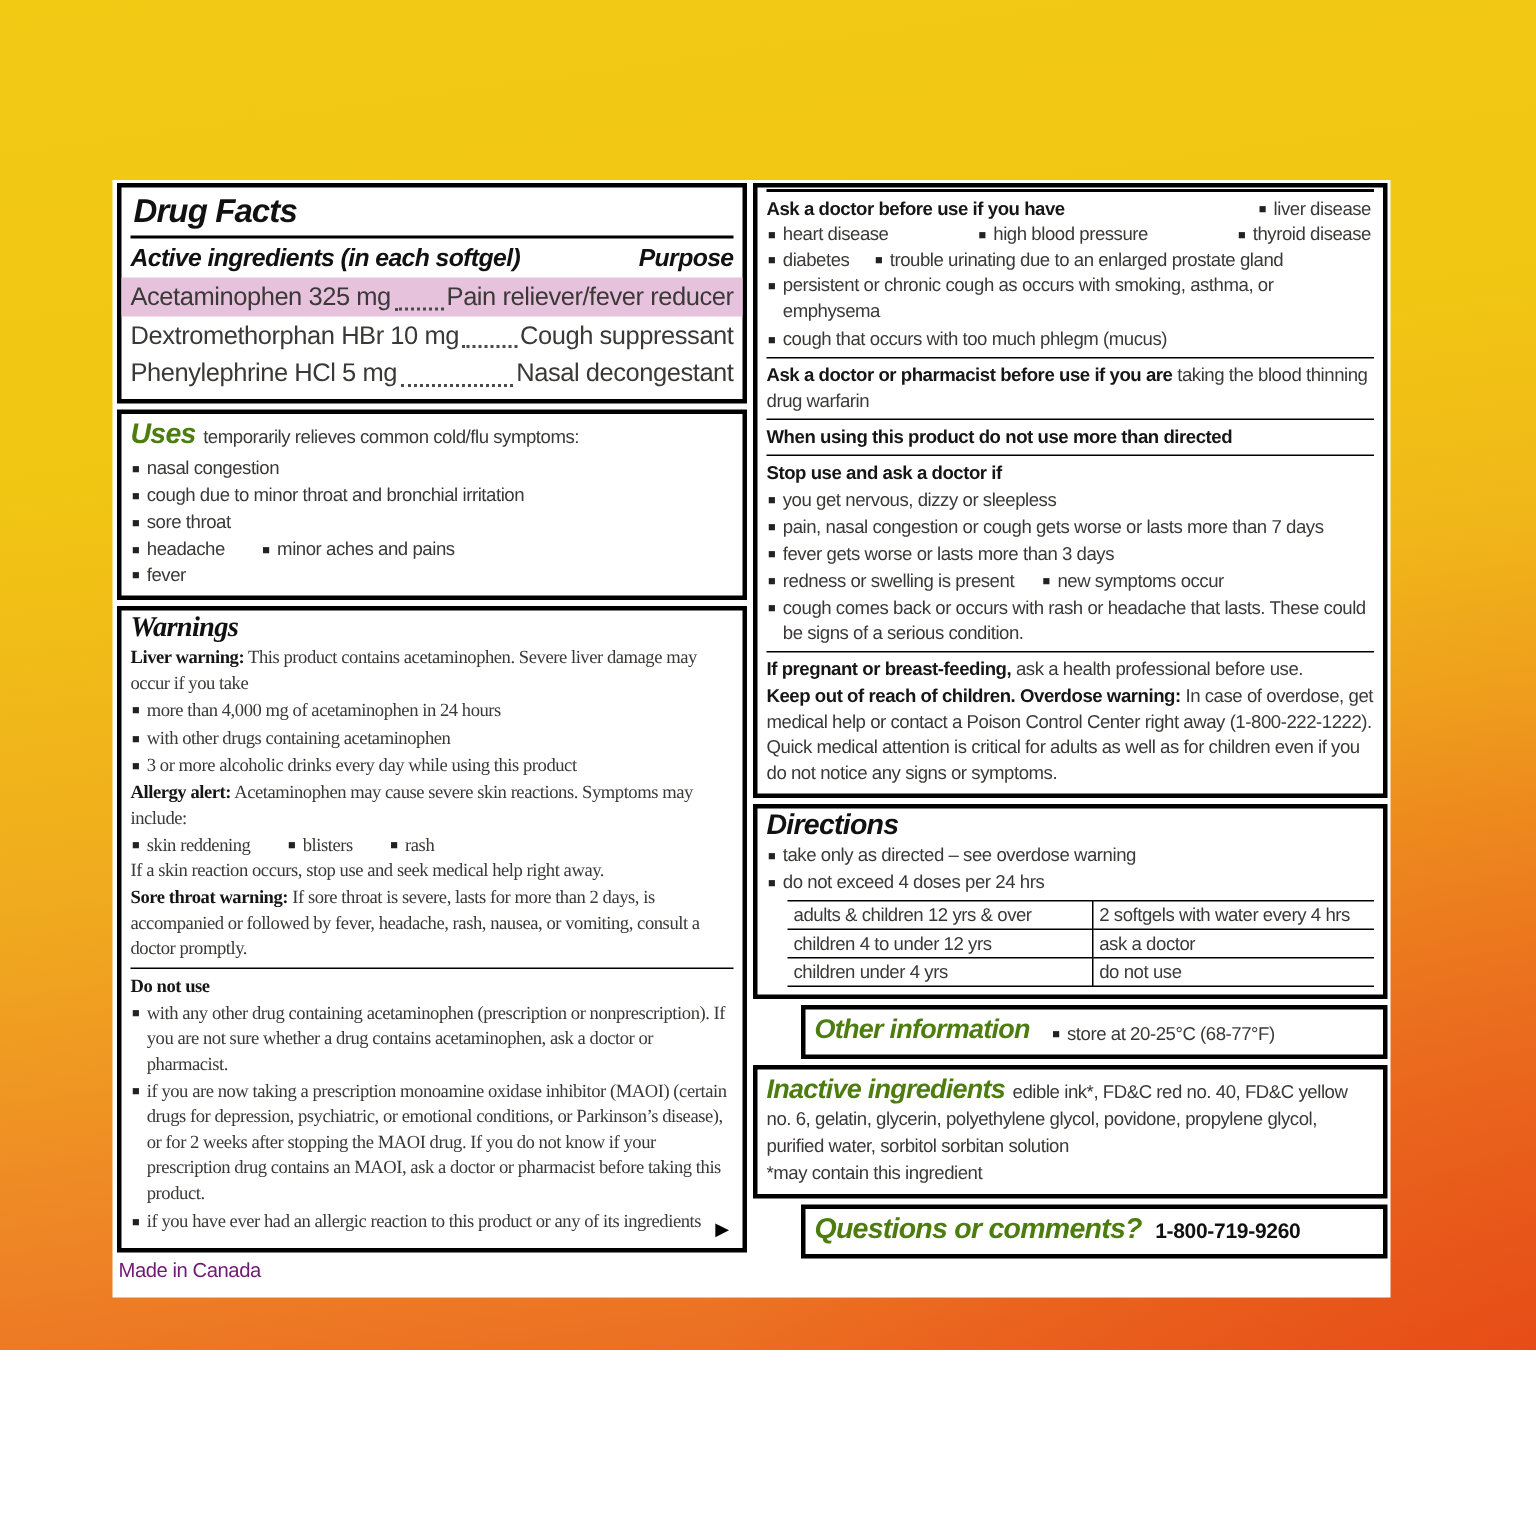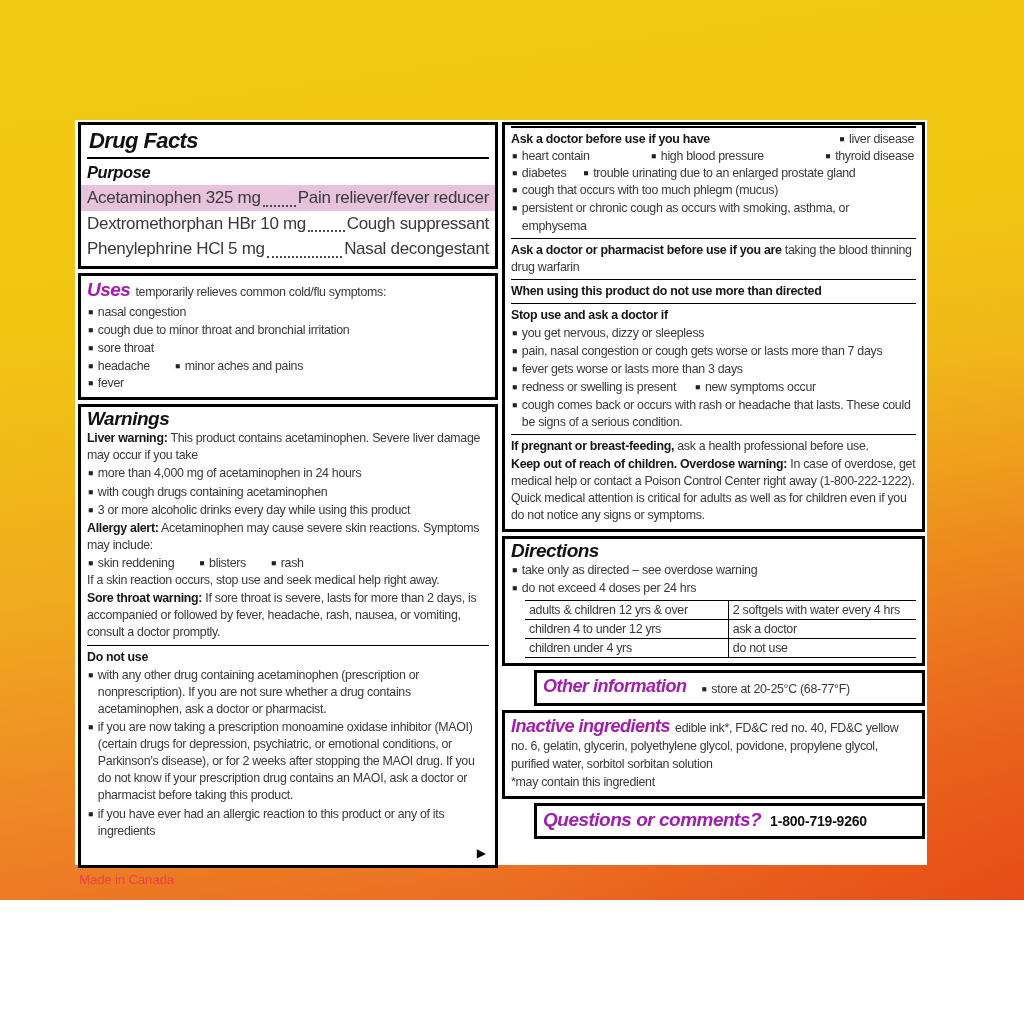--- a/index.html
+++ b/index.html
@@ -19,55 +19,56 @@
   .col-left  { left:3px;  width:420px; }
   .col-right { left:427px; width:423px; }
   .box { border:3px solid #000; background:#fff; margin-bottom:4px; padding:1px 6px 4px; }
   .facts-title { font-size:22px; font-weight:bold; font-style:italic; letter-spacing:-0.6px; color:#111; padding:2px 2px 3px; }
   .facts-title .cont { font-size:15.5px; font-weight:normal; font-style:normal; letter-spacing:-0.2px; color:#232323; }
   .rule { border:0; border-top:2px solid #000; margin:0 0 3px; }
   .thin-sect { border-top:1.5px solid #000; margin-top:3px; padding-top:3px; }
   .txt, .bl, .pair { font-size:12.4px; line-height:1.38; letter-spacing:-0.3px; color:#3b3938; }
   b, .bh { color:#161616; }
   .sec-title { font-size:19px; font-weight:bold; font-style:italic; letter-spacing:-0.5px; color:#111; }
-  .sec-title-inline { font-size:19px; font-weight:bold; font-style:italic; letter-spacing:-0.5px; color:#a21caf; margin-right:5px; }
+  .sec-title-inline { font-size:19px; font-weight:bold; font-style:italic; letter-spacing:-0.5px; color:#4d7c0f; margin-right:5px; }
   .active-head { display:flex; justify-content:space-between; align-items:baseline; font-size:16.5px; font-weight:bold; font-style:italic; letter-spacing:-0.4px; color:#111; padding:1px 0 3px; }
   .ing-row { display:flex; align-items:flex-end; font-size:17px; letter-spacing:-0.3px; line-height:1.5; color:#3b3938; }
   .ing-row .dots { flex:1; border-bottom:2px dotted #4d4b4a; margin:0 2px 4px; min-width:12px; }
   .hl { background:#e6c2dc; margin:0 -6px; padding:0 6px; }
   .bl { display:flex; margin:0 0 1px; }
   .bl::before { content:"■"; font-size:8.5px; line-height:1; margin:4px 5px 0 1px; color:#222; flex:0 0 auto; }
   .bl .tx { flex:1; }
   .pair { display:flex; gap:24px; }
   .pair .bl { margin:0; }
   .p { margin:0 0 1px; }
   .head-row { display:flex; justify-content:space-between; padding-right:2px; }
-  .warn-box { position:relative; padding-bottom:24px; }
+  .warn-box { position:relative; padding-bottom:8px;font-family:Liberation Serif, serif; }
   .cont-arrow { position:absolute; right:9px; bottom:5px; font-size:12px; color:#000; }
-  .made-in { font-size:13.5px; letter-spacing:-0.3px; color:#ef4444; margin:2px 0 0 1px; }
+  .made-in { font-size:13.5px; letter-spacing:-0.3px; color:#701a75; margin:2px 0 0 1px; }
   table.dose { border-collapse:collapse; margin:2px 0 1px 14px; width:calc(100% - 14px); }
   table.dose td { border-top:1.5px solid #000; border-bottom:1.5px solid #000; font-size:12.4px; letter-spacing:-0.3px; color:#3b3938; padding:2px 4px 2px 4px; }
   table.dose td.c1 { width:52%; border-right:1.5px solid #000; }
   .inline-line { display:flex; align-items:baseline; flex-wrap:wrap; }
   .one-line { white-space:nowrap; }
   .phone { font-size:14px; font-weight:bold; letter-spacing:-0.2px; color:#111; margin-left:4px; }
   .oi-box, .q-box { padding-top:3px; padding-bottom:5px;margin-left:32px; }
 </style>
 </head>
 <body>
 
 <div class="scene">
   <div class="label">
 
     <div class="col col-left">
 
       <div class="box">
         <div class="facts-title">Drug Facts</div>
         <hr class="rule">
         <div class="active-head">
+          <span>Active ingredients (in each softgel)</span>
           <span>Purpose</span>
         </div>
         <div class="ing-row hl">
           <span>Acetaminophen 325 mg</span>
           <span class="dots"></span>
           <span>Pain reliever/fever reducer</span>
         </div>
         <div class="ing-row">
           <span>Dextromethorphan HBr 10 mg</span>
           <span class="dots"></span>
@@ -109,21 +110,21 @@
       <div class="box warn-box">
         <div class="sec-title">Warnings</div>
         <p class="p txt">
           <b>Liver warning:</b>
           <span>This product contains acetaminophen. Severe liver damage may occur if you take</span>
         </p>
         <div class="bl">
             <span class="tx">more than 4,000 mg of acetaminophen in 24 hours</span>
           </div>
         <div class="bl">
-            <span class="tx">with cough drugs containing acetaminophen</span>
+            <span class="tx">with other drugs containing acetaminophen</span>
           </div>
         <div class="bl">
             <span class="tx">3 or more alcoholic drinks every day while using this product</span>
           </div>
         <p class="p txt">
           <b>Allergy alert:</b>
           <span>Acetaminophen may cause severe skin reactions. Symptoms may include:</span>
         </p>
         <div class="pair">
           <div class="bl">
@@ -166,42 +167,42 @@
 
         <div>
           <div class="head-row txt">
             <b>Ask a doctor before use if you have</b>
             <span class="bl" style="margin:0">
                 <span class="tx">liver disease</span>
               </span>
           </div>
           <div class="pair" style="justify-content:space-between; padding-right:2px">
             <div class="bl">
-                <span class="tx">heart contain</span>
+                <span class="tx">heart disease</span>
               </div>
             <div class="bl">
                 <span class="tx">high blood pressure</span>
               </div>
             <div class="bl">
                 <span class="tx">thyroid disease</span>
               </div>
           </div>
           <div class="pair" style="gap:16px">
             <div class="bl">
                 <span class="tx">diabetes</span>
               </div>
             <div class="bl">
                 <span class="tx one-line">trouble urinating due to an enlarged prostate gland</span>
               </div>
           </div>
           <div class="bl">
+              <span class="tx">persistent or chronic cough as occurs with smoking, asthma, or emphysema</span>
+            </div>
+          <div class="bl">
               <span class="tx">cough that occurs with too much phlegm (mucus)</span>
-            </div>
-          <div class="bl">
-              <span class="tx">persistent or chronic cough as occurs with smoking, asthma, or emphysema</span>
             </div>
         </div>
 
         <div class="thin-sect">
           <p class="p txt">
             <b>Ask a doctor or pharmacist before use if you are</b>
             <span>taking the blood thinning drug warfarin</span>
           </p>
         </div>
 

